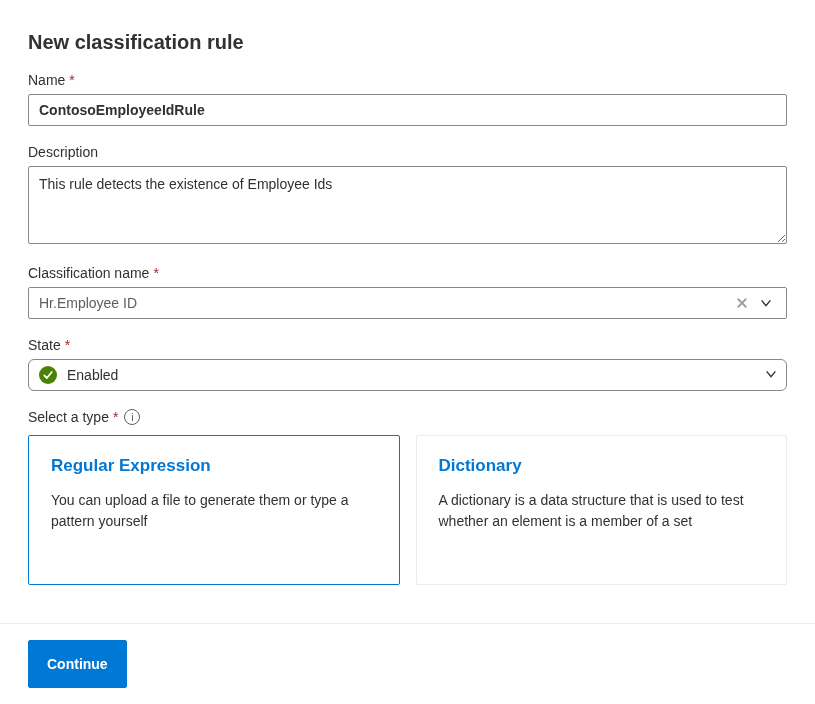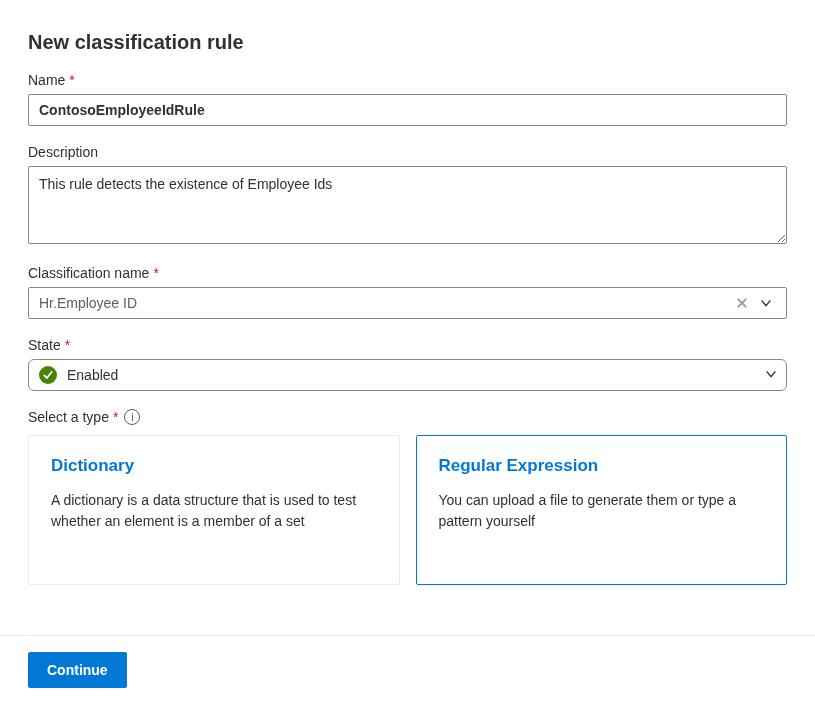--- a/index.html
+++ b/index.html
@@ -164,21 +164,21 @@
   }
 
   .footer {
     border-top: 1px solid #edebe9;
     padding: 16px 28px;
     display: flex;
     align-items: center;
     justify-content: space-between;
   }
   .btn {
-    height: 36px;
+    height: 48px;
     min-width: 88px;
     padding: 0 18px;
     font-size: 14px;
     font-family: inherit;
     border-radius: 2px;
     cursor: pointer;
     display: inline-flex;
     align-items: center;
     justify-content: center;
   }
@@ -260,28 +260,28 @@
       </div>
     </div>
 
     <div class="field" style="margin-bottom:12px">
       <div class="field-label">
         <span>Select a type</span>
         <span class="required-star">*</span>
         <span class="info-icon" title="Info">i</span>
       </div>
       <div class="type-cards">
+        <div class="type-card selected" tabindex="0" role="radio" aria-checked="true">
+          <div class="card-title">Regular Expression</div>
+          <div class="card-desc">You can upload a file to generate them or type a pattern yourself</div>
+        </div>
         <div class="type-card" tabindex="0" role="radio" aria-checked="false">
           <div class="card-title">Dictionary</div>
           <div class="card-desc">A dictionary is a data structure that is used to test whether an element is a member of a set</div>
         </div>
-        <div class="type-card selected" tabindex="0" role="radio" aria-checked="true">
-          <div class="card-title">Regular Expression</div>
-          <div class="card-desc">You can upload a file to generate them or type a pattern yourself</div>
-        </div>
       </div>
     </div>
 
   </div>
 
   <div class="footer">
     <button class="btn btn-primary">Continue</button>
   </div>
 </div>
 

